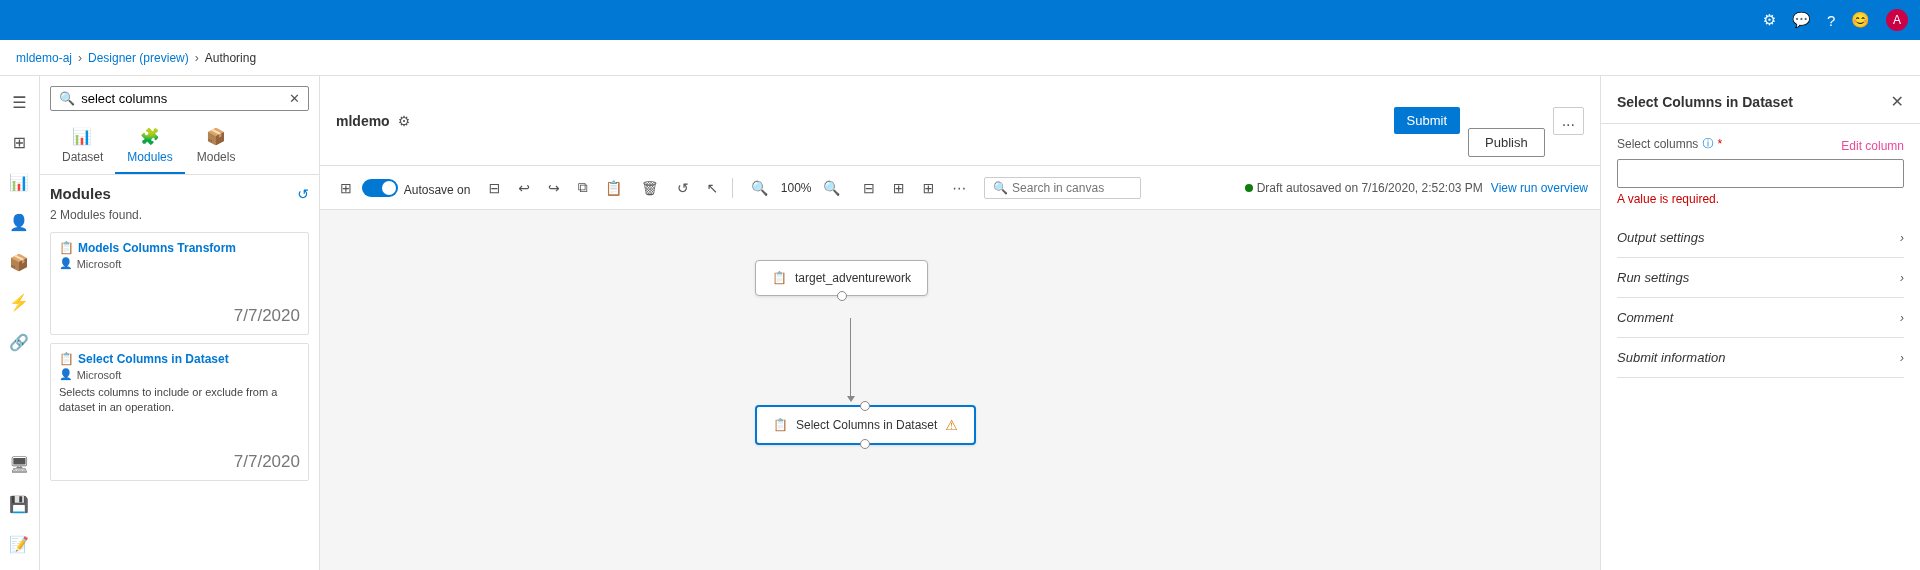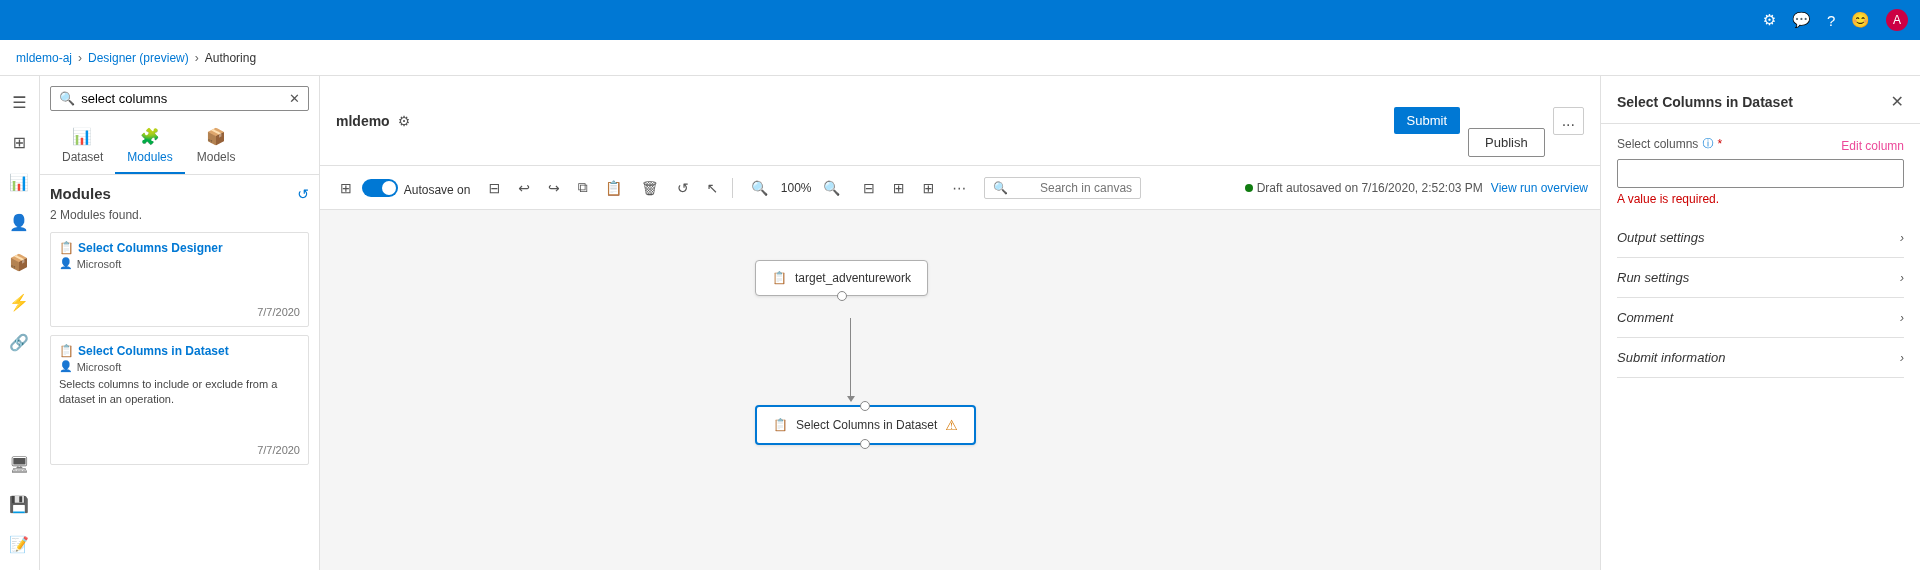--- a/index.html
+++ b/index.html
@@ -184,21 +184,21 @@
       gap: 4px;
       margin-bottom: 4px;
     }
     .module-card-desc {
       font-size: 11px;
       color: #444;
       line-height: 1.4;
       margin-bottom: 4px;
     }
     .module-card-date {
-      font-size: 11px;
+      font-size: 17px;
       color: #777;
       text-align: right;
       margin-top: 36px;
     }
     .canvas-title {
       font-size: 14px;
       font-weight: 600;
       color: #333;
     }
     .top-toolbar {
@@ -527,21 +527,21 @@
     <div class="modules-section">
       <div class="modules-header">
         <span class="modules-title">Modules</span>
         <span class="refresh-icon">↺</span>
       </div>
       <div class="modules-count">2 Modules found.</div>
 
       <div class="module-card">
         <div class="module-card-title">
           <span>📋</span>
-          <span>Select Columns Designer</span>
+          <span>Models Columns Transform</span>
         </div>
         <div class="module-card-author">
           <span>👤</span>
           <span>Microsoft</span>
         </div>
         <div class="module-card-date">7/7/2020</div>
       </div>
 
       <div class="module-card">
         <div class="module-card-title">
@@ -588,21 +588,21 @@
         <button class="toolbar-btn">🔍</button>
         <span>100%</span>
         <button class="toolbar-btn">🔍</button>
       </div>
       <button class="toolbar-btn">⊟</button>
       <button class="toolbar-btn">⊞</button>
       <button class="toolbar-btn">⊞</button>
       <button class="toolbar-btn">⋯</button>
       <div class="search-canvas">
         <span>🔍</span>
-        <input type="text" style="border: none; outline: none; font-size: 12px; width: 120px; background: transparent; text-align: right;" placeholder="Search in canvas">
+        <input type="text" style="border: none; outline: none; font-size: 12px; width: 120px; background: transparent;" placeholder="Search in canvas">
       </div>
       <div class="toolbar-spacer"></div>
       <div class="autosave-status">
         <span class="green-dot"></span>
         <span>Draft autosaved on 7/16/2020, 2:52:03 PM</span>
       </div>
       <span class="view-run-link">View run overview</span>
     </div>
 
     <div class="canvas-content">

